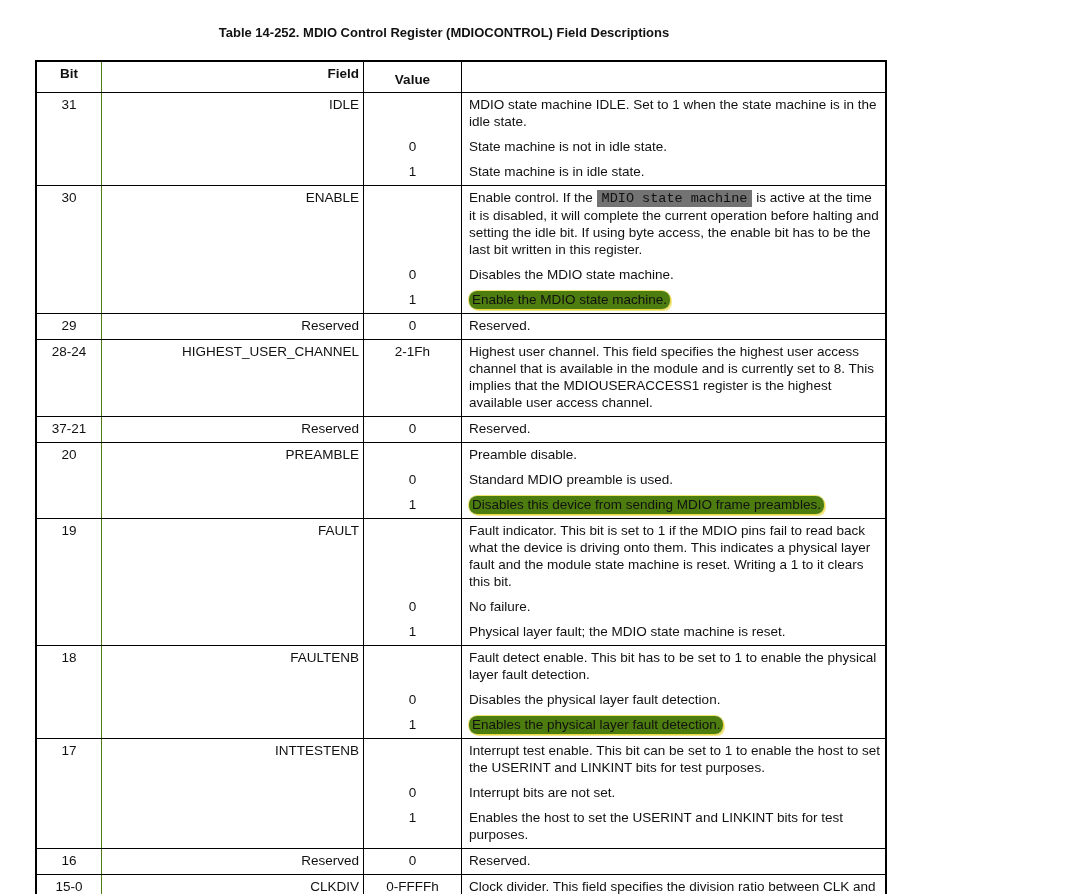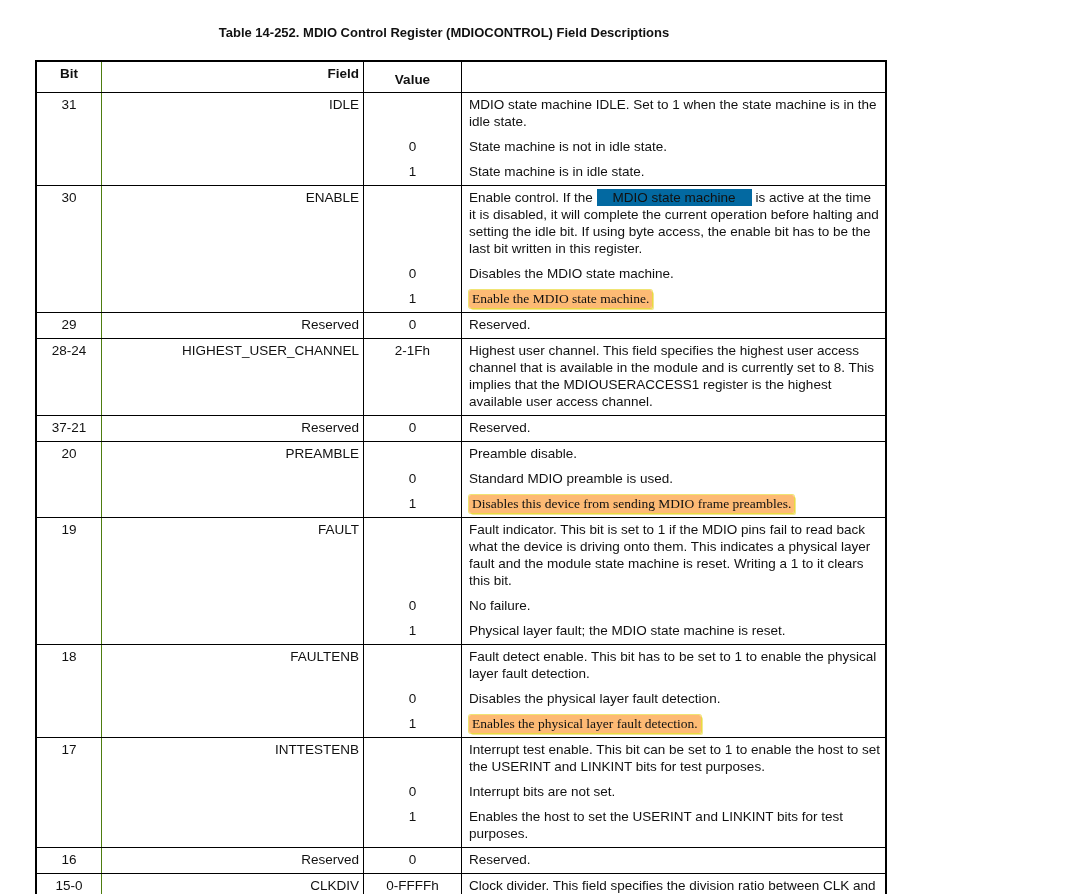--- a/index.html
+++ b/index.html
@@ -32,26 +32,25 @@
     row-gap:8px; padding:3px 0 5px; align-content:start;
   }
   .cell-entries::before{
     content:""; position:absolute; left:97px; top:0; bottom:0;
     width:1px; background:#000;
   }
   .entry-value{ text-align:center; }
   .entry-desc { padding:0 5px 0 8px; }
   .header-row .cell-entries{ padding:9px 0 4px; }
   .hl-yellow{
-    background:#fdba74; padding:1px 3px 2px;
+    background:#4d7c0f; padding:1px 3px 2px;
     box-shadow:0 0 0 1px rgba(227,206,0,.55), 2px 2px 0 rgba(223,202,10,.45);
-    border-radius:2px;
-    font-family:Liberation Serif, serif;
+    border-radius:8px;
   }
-  .hl-blue{ background:#0369a1; padding:1px 16px; }
+  .hl-blue{ background:#737373; padding:1px 5px;font-family:Liberation Mono, monospace; }
 </style>
 </head>
 <body>
 
 <div class="page">
   <div class="doc-title">Table 14-252. MDIO Control Register (MDIOCONTROL) Field Descriptions</div>
   <div class="tbl">
       <div class="row header-row">
         <div class="cell-bit">Bit</div>
         <div class="cell-field">Field</div>

